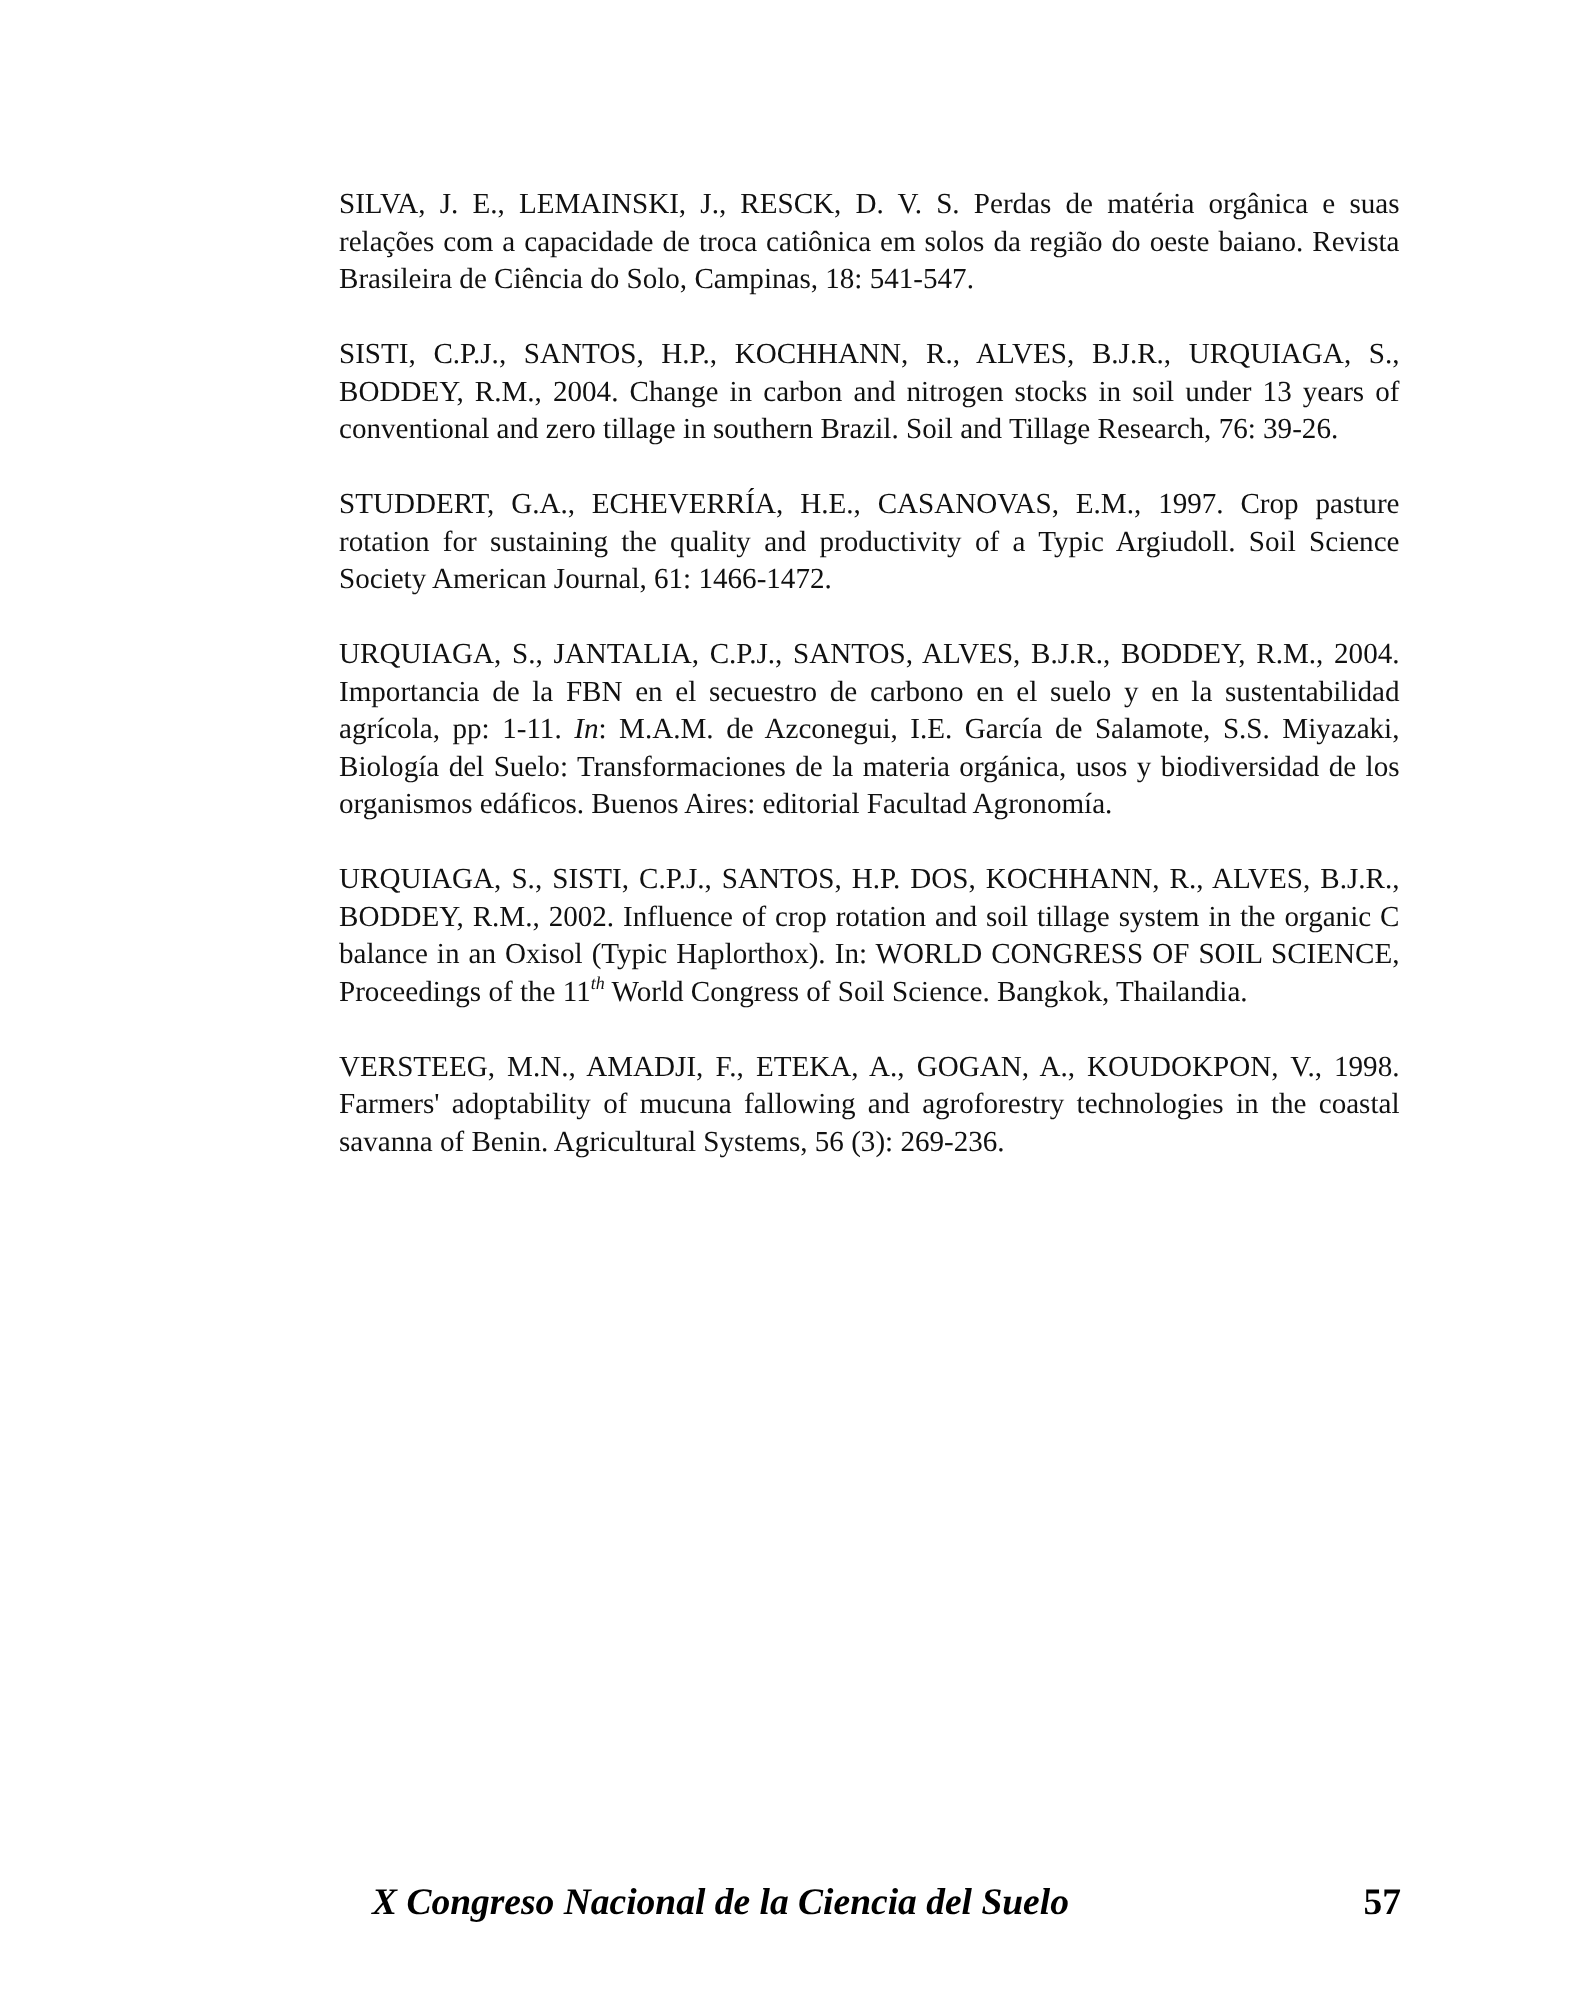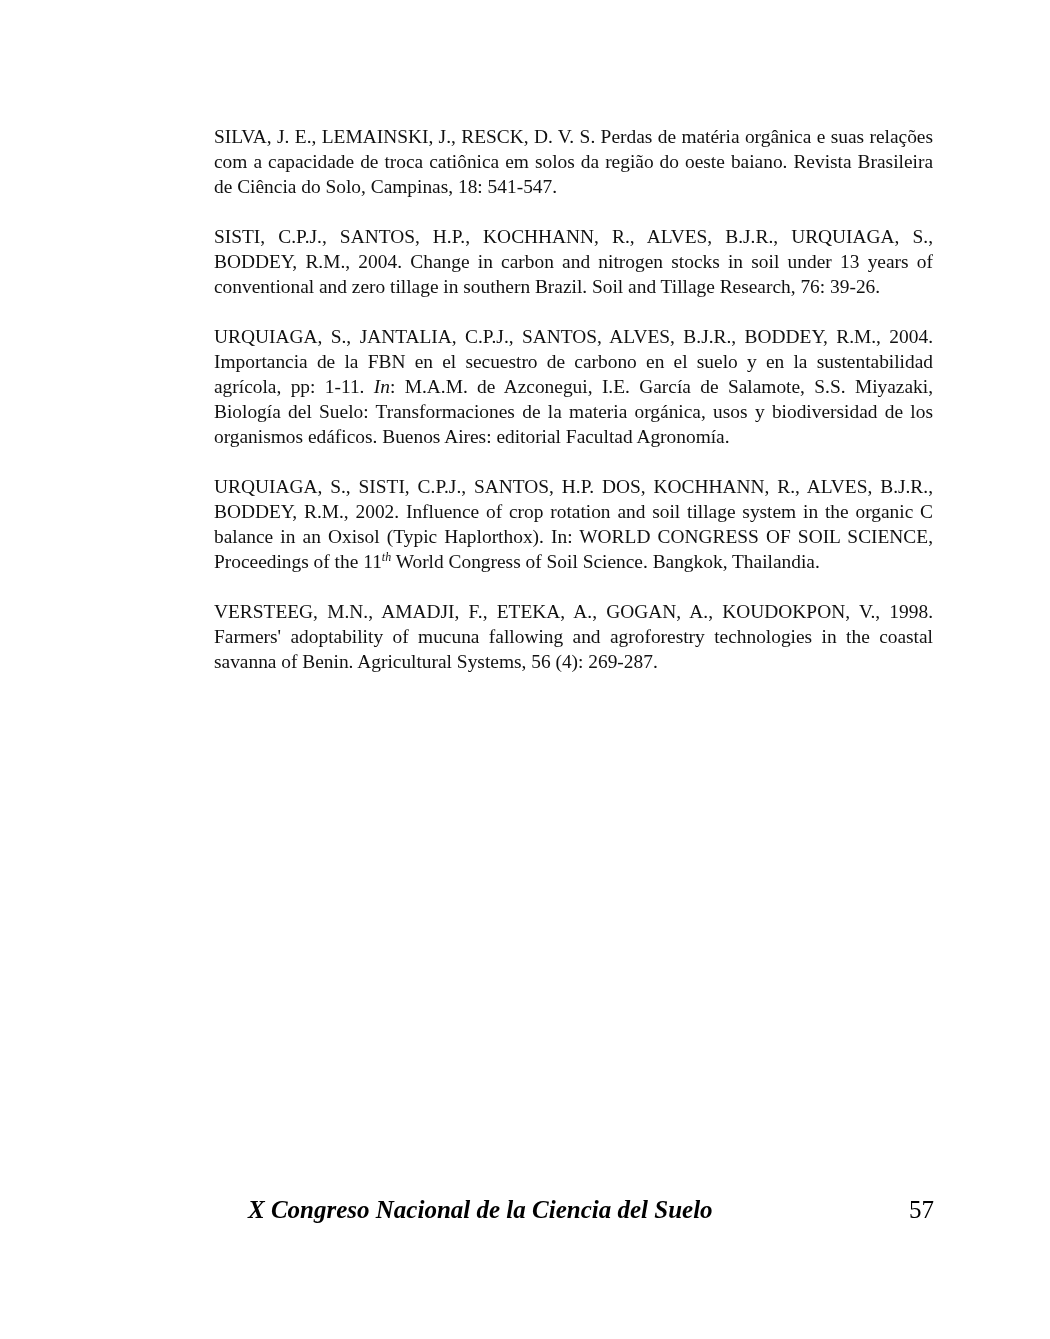--- a/index.html
+++ b/index.html
@@ -2,38 +2,39 @@
 <html><head>
   <meta charset="utf-8">
   <style>
     html, body { margin: 0; padding: 0; background: #ffffff; }
     body { width: 1050px; height: 1339px; position: relative; overflow: hidden; }
     .page {
       position: absolute; left: 210px; top: 124px; width: 723px;
       font-family: "Liberation Serif", serif; font-size: 19.4px; line-height: 25px;
       color: #111111;
     }
-    .ref { margin: 0 0 25px 4px; text-align: justify; hyphens: none; }
+    .ref { margin: 0 0 25px 16px; text-align: justify; hyphens: none; }
     .ref i { }
     sup { font-size: 12px; line-height: 0; vertical-align: super; font-style: italic; }
     .footer {
-      position: absolute; left: 248px; top: 1196px; width: 686px;
+      position: absolute; left: 248px; top: 1255px; width: 686px;
       font-family: "Liberation Serif", serif; font-size: 25px; color: #000;
       display: flex; justify-content: space-between; align-items: flex-end;
     }
     .footer .title { font-style: italic; font-weight: bold; }
-    .footer .num { font-weight: normal; }
+    .footer .num { font-weight: bold; }
   </style>
 </head>
 <body>
 
 <div class="page">
   <p class="ref">SILVA, J. E., LEMAINSKI, J., RESCK, D. V. S. Perdas de matéria orgânica e suas relações com a capacidade de troca catiônica em solos da região do oeste baiano. Revista Brasileira de Ciência do Solo, Campinas, 18: 541-547.</p>
   <p class="ref">SISTI, C.P.J., SANTOS, H.P., KOCHHANN, R., ALVES, B.J.R., URQUIAGA, S., BODDEY, R.M., 2004. Change in carbon and nitrogen stocks in soil under 13 years of conventional and zero tillage in southern Brazil. Soil and Tillage Research, 76: 39-26.</p>
+  <p class="ref">STUDDERT, G.A., ECHEVERRÍA, H.E., CASANOVAS, E.M., 1997. Crop pasture rotation for sustaining the quality and productivity of a Typic Argiudoll. Soil Science Society American Journal, 61: 1466-1472.</p>
   <p class="ref"><span>URQUIAGA, S., JANTALIA, C.P.J., SANTOS, ALVES, B.J.R., BODDEY, R.M., 2004. Importancia de la FBN en el secuestro de carbono en el suelo y en la sustentabilidad agrícola, pp: 1-11. </span><i>In</i><span>: M.A.M. de Azconegui, I.E. García de Salamote, S.S. Miyazaki, Biología del Suelo: Transformaciones de la materia orgánica, usos y biodiversidad de los organismos edáficos. Buenos Aires: editorial Facultad Agronomía.</span></p>
   <p class="ref"><span>URQUIAGA, S., SISTI, C.P.J., SANTOS, H.P. DOS, KOCHHANN, R., ALVES, B.J.R., BODDEY, R.M., 2002. Influence of crop rotation and soil tillage system in the organic C balance in an Oxisol (Typic Haplorthox). In: WORLD CONGRESS OF SOIL SCIENCE, Proceedings of the 11</span><sup>th</sup><span>  World Congress of Soil Science. Bangkok, Thailandia.</span></p>
-  <p class="ref">VERSTEEG, M.N., AMADJI, F., ETEKA, A., GOGAN, A., KOUDOKPON, V., 1998. Farmers' adoptability of mucuna fallowing and agroforestry technologies in the coastal savanna of Benin. Agricultural Systems, 56 (4): 269-287.</p>
+  <p class="ref">VERSTEEG, M.N., AMADJI, F., ETEKA, A., GOGAN, A., KOUDOKPON, V., 1998. Farmers' adoptability of mucuna fallowing and agroforestry technologies in the coastal savanna of Benin. Agricultural Systems, 56 (3): 269-236.</p>
 </div>
 
 <div class="footer">
   <span class="title">X Congreso Nacional de la Ciencia del Suelo</span>
   <span class="num">57</span>
 </div>
 
 </body></html>

